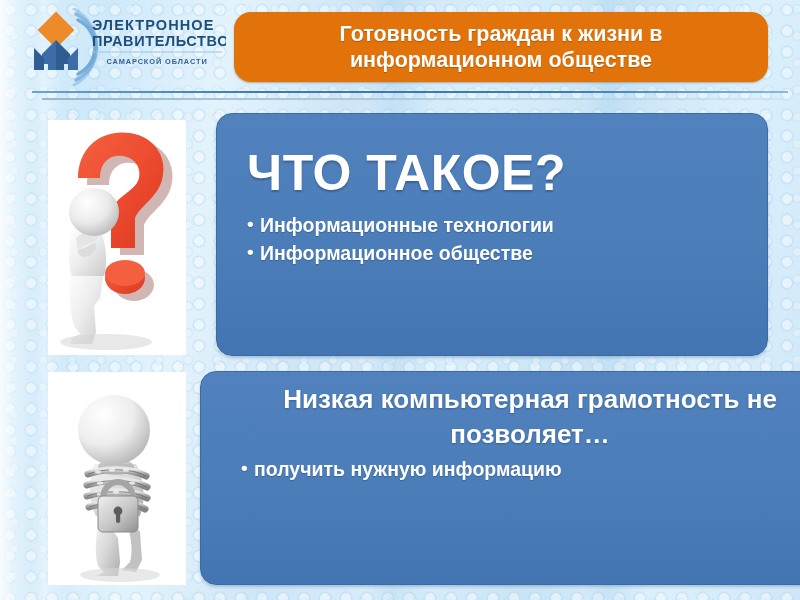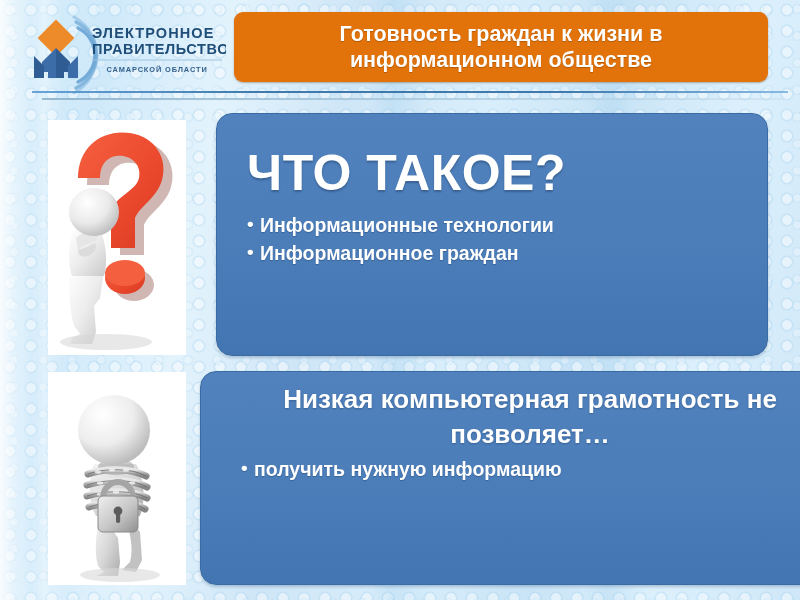--- a/index.html
+++ b/index.html
@@ -89,35 +89,35 @@
     position: absolute;
     left: 0; top: 0; bottom: 0;
     width: 38px;
     background: linear-gradient(90deg, rgba(255,255,255,0.70), rgba(255,255,255,0.0));
   }
 
   
   .logo {
     position: absolute;
     left: 26px;
-    top: 16px;
+    top: 8px;
     width: 200px;
     height: 78px;
   }
 
   .logo svg { display: block; }
 
   .title-banner {
     position: absolute;
     left: 234px;
     top: 12px;
     width: 534px;
     height: 70px;
     background: #e2730a;
-    border-radius: 9px;
+    border-radius: 17px;
     display: flex;
     align-items: center;
     justify-content: center;
     box-shadow: 0 1px 2px rgba(80,50,10,0.35);
   }
 
   .title-banner .title-text {
     color: #ffffff;
     font-size: 21.5px;
     font-weight: bold;
@@ -372,21 +372,21 @@
       </g>
 
       <ellipse cx="72" cy="203" rx="40" ry="7" fill="#D8D8D8" opacity="0.6"></ellipse>
     </svg>
   </div>
 
   <div class="card" id="card-what">
     <div class="card-heading-big">ЧТО ТАКОЕ?</div>
     <ul class="bullets">
       <li>Информационные технологии</li>
-      <li>Информационное граждан</li>
+      <li>Информационное обществе</li>
     </ul>
   </div>
 
   <div class="card" id="card-low">
     <div class="card-heading-mid">Низкая компьютерная грамотность не позволяет…</div>
     <ul class="bullets">
       <li>получить нужную информацию</li>
     </ul>
   </div>
 

